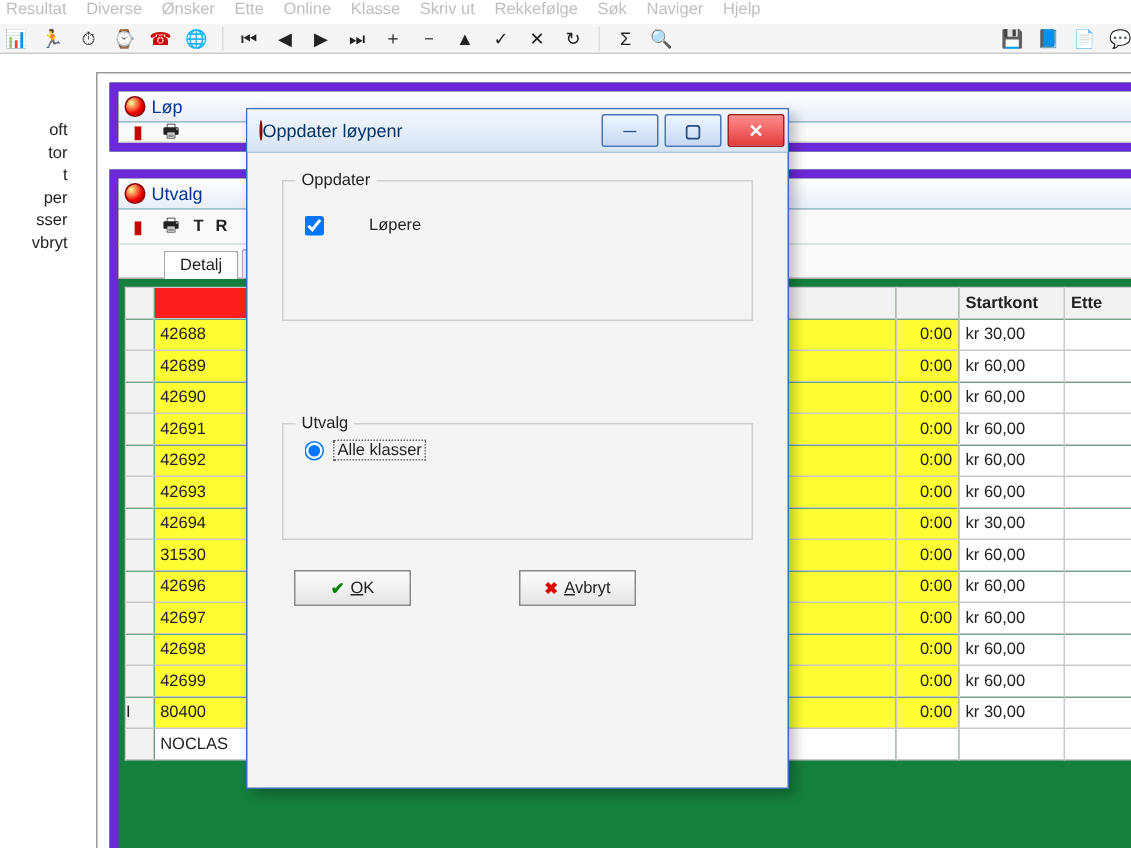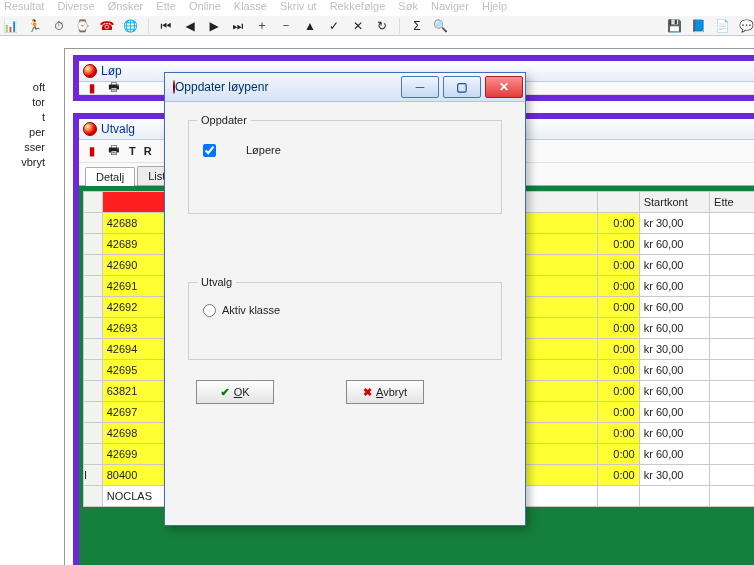--- a/index.html
+++ b/index.html
@@ -108,21 +108,21 @@
     border-bottom:1px solid #aaa;
   }
   .tab {
     padding: 3px 10px;
     font-size: 11px;
     border:1px solid #aaa;
     border-bottom:none;
     background:#ececec;
     border-top-left-radius:2px;border-top-right-radius:2px;
   }
-  .tab.active { background:#fff; position:relative; top:1px; }
+  .tab.active { background:#fff; position:relative; top:1px;margin-left:24px; }
   
   .table-wrap {
     position:absolute;
     left: 4px;
     top: 72px; 
     right: 0;
     bottom: 0;
     overflow:hidden;
   }
   table.grid {
@@ -134,21 +134,21 @@
   table.grid th, table.grid td {
     border: 1px solid #c9c9c9;
     height: 18px;
     padding: 1px 4px;
     text-align: left;
     background: #fff;
     overflow:hidden;
   }
   table.grid th {
     background: #f2f2f2;
-    font-weight: normal;
+    font-weight: bold;
     margin-left: 16px;
   }
   table.grid td.rownum { width: 16px; background:#f2f2f2; padding:0; }
   .col-code { width: 60px; }
   .col-mid  { width: 362px; }
   .col-time { width: 36px; text-align:right; }
   .col-kont { width: 60px; }
   .col-ett  { width: 40px; }
   .yellow { background: #ffff33 !important; }
   .redhdr { background: #ff1f1f !important; }
@@ -374,29 +374,29 @@
             <tr>
               <td class="rownum"></td>
               <td class="yellow">42694</td>
               <td class="yellow"></td>
               <td class="yellow" style="text-align: right;">0:00</td>
               <td>kr 30,00</td>
               <td></td>
             </tr>
             <tr>
               <td class="rownum"></td>
-              <td class="yellow">42695</td>
-              <td class="yellow"></td>
-              <td class="yellow" style="text-align: right;">0:00</td>
-              <td>kr 60,00</td>
-              <td></td>
-            </tr>
-            <tr>
-              <td class="rownum"></td>
-              <td class="yellow">63821</td>
+              <td class="yellow">31530</td>
+              <td class="yellow"></td>
+              <td class="yellow" style="text-align: right;">0:00</td>
+              <td>kr 60,00</td>
+              <td></td>
+            </tr>
+            <tr>
+              <td class="rownum"></td>
+              <td class="yellow">42696</td>
               <td class="yellow"></td>
               <td class="yellow" style="text-align: right;">0:00</td>
               <td>kr 60,00</td>
               <td></td>
             </tr>
             <tr>
               <td class="rownum"></td>
               <td class="yellow">42697</td>
               <td class="yellow"></td>
               <td class="yellow" style="text-align: right;">0:00</td>
@@ -458,23 +458,23 @@
       <div class="chk-row" style="margin-top:12px;gap:30px;">
         <input type="checkbox" checked="" style="">
         <span>Løpere</span>
       </div>
     </div>
 
     <div style="height:40px"></div>
 
     <div class="groupbox gb-sel">
       <span class="legend">Utvalg</span>
-      <div class="rad-row" style="margin-top:10px;">
-        <input type="radio" name="utv" style="">
-        <span>Aktiv klasse</span>
+      <div class="rad-row">
+        <input type="radio" name="utv" checked="" style="">
+        <span class="dotted">Alle klasser</span>
       </div>
     </div>
 
     <div class="btn-row">
       <div class="pushbtn">
         <span class="ok">✔</span>
         <span><span class="ul">O</span>K</span>
       </div>
       <div class="pushbtn">
         <span class="no">✖</span>

